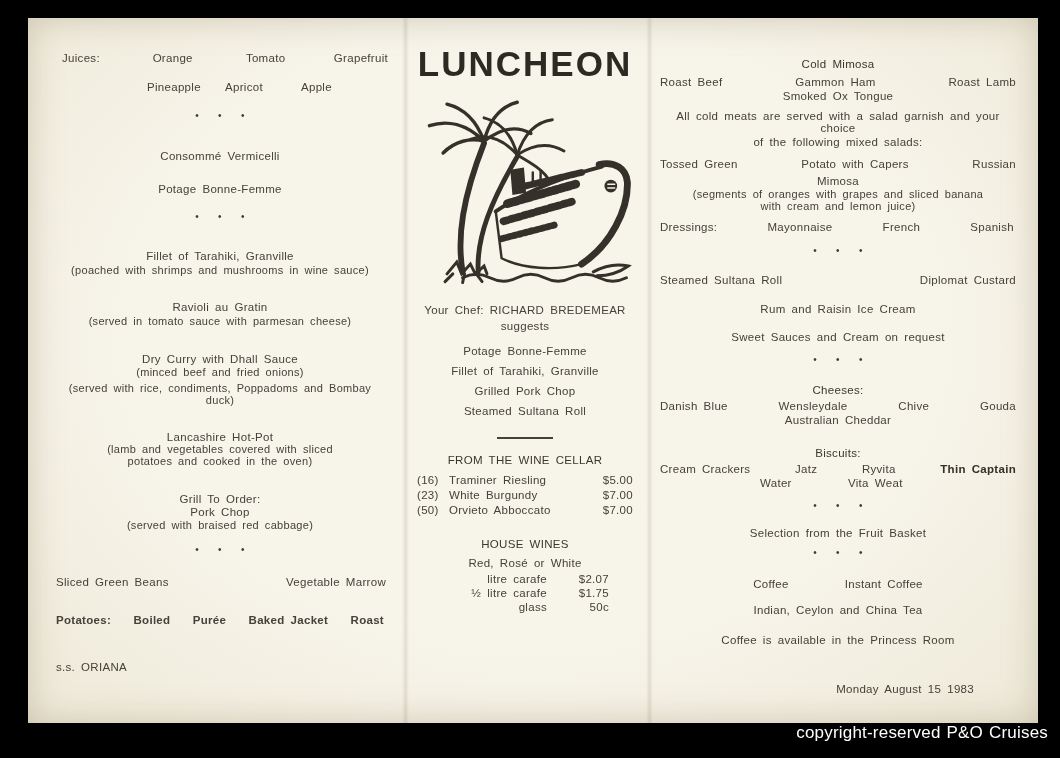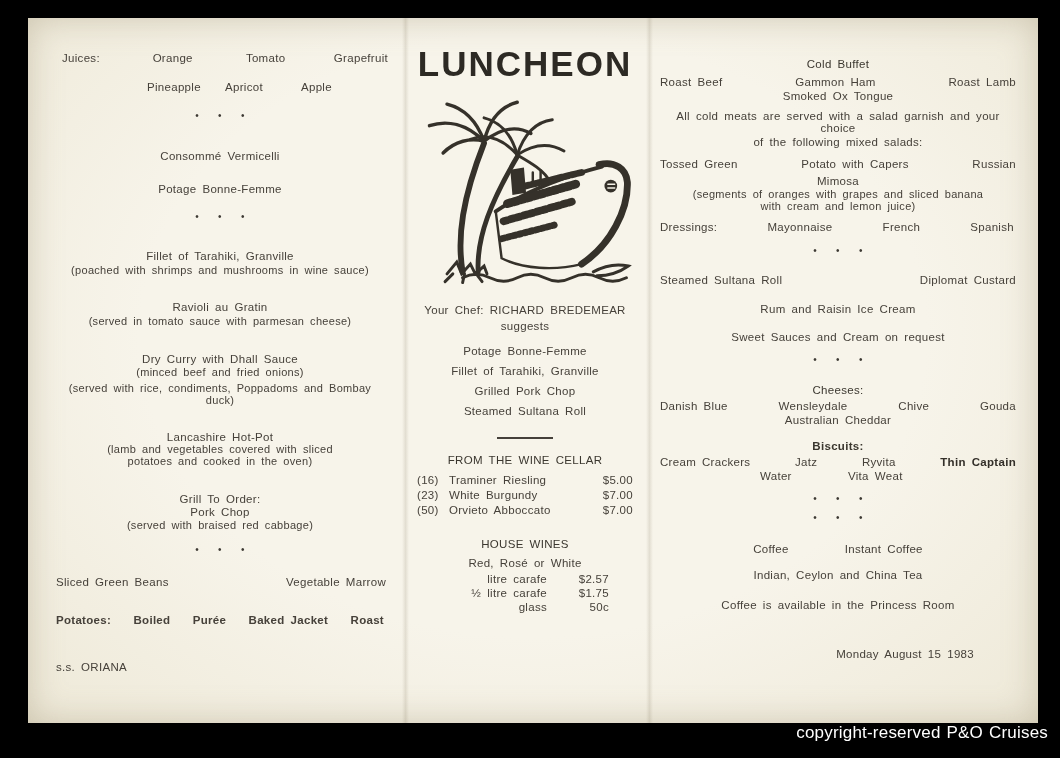--- a/index.html
+++ b/index.html
@@ -188,35 +188,35 @@
           <span class="wine-name">Orvieto Abboccato</span>
           <span class="wine-price">$7.00</span>
         </div>
       </div>
 
       <div class="heading" style="margin-top:22px;">HOUSE WINES</div>
       <div style="margin-top:7px;">Red, Rosé or White</div>
       <div class="hw-rows">
         <div class="hw-row">
           <span class="hw-label">litre carafe</span>
-          <span class="hw-price">$2.57</span>
+          <span class="hw-price">$2.07</span>
         </div>
         <div class="hw-row">
           <span class="hw-label">½ litre carafe</span>
           <span class="hw-price">$1.75</span>
         </div>
         <div class="hw-row">
           <span class="hw-label">glass</span>
           <span class="hw-price">50c</span>
         </div>
       </div>
     </div>
 
     <div class="col col-right">
-      <div class="c heading">Cold Buffet</div>
+      <div class="c heading">Cold Mimosa</div>
       <div class="row between" style="margin-top:6px;">
         <span>Roast Beef</span>
         <span>Gammon Ham</span>
         <span>Roast Lamb</span>
       </div>
       <div class="c" style="margin-top:2px;">Smoked Ox Tongue</div>
       <div class="c" style="margin-top:8px;">All cold meats are served with a salad garnish and your choice</div>
       <div class="c" style="margin-top:2px;">of the following mixed salads:</div>
 
       <div class="row between" style="margin-top:10px;gap:22px;">
@@ -246,33 +246,34 @@
 
       <div class="c heading" style="margin-top:19px;">Cheeses:</div>
       <div class="row between" style="margin-top:4px;">
         <span>Danish Blue</span>
         <span>Wensleydale</span>
         <span>Chive</span>
         <span>Gouda</span>
       </div>
       <div class="c" style="margin-top:2px;">Australian Cheddar</div>
 
-      <div class="c heading" style="margin-top:14px;font-weight:bold;">Biscuits:</div>
+      <div class="c heading" style="margin-top:21px;">Biscuits:</div>
       <div class="row between" style="margin-top:4px;">
         <span>Cream Crackers</span>
         <span>Jatz</span>
         <span>Ryvita</span>
         <span class="bold">Thin Captain</span>
       </div>
       <div class="row" style="margin-top:2px;padding-left:100px;">
         <span style="width:88px;">Water</span>
         <span>Vita Weat</span>
       </div>
       <div class="sep" style="margin-top:11px;">• • •</div>
 
+      <div class="c" style="margin-top:16px;">Selection from the Fruit Basket</div>
       <div class="sep" style="margin-top:8px;">• • •</div>
 
       <div class="row center" style="margin-top:20px;gap:56px;">
         <span>Coffee</span>
         <span>Instant Coffee</span>
       </div>
       <div class="c" style="margin-top:14px;">Indian, Ceylon and China Tea</div>
       <div class="c" style="margin-top:18px;">Coffee is available in the Princess Room</div>
 
       <div class="date-line" style="margin-top:37px;">Monday August 15 1983</div>

